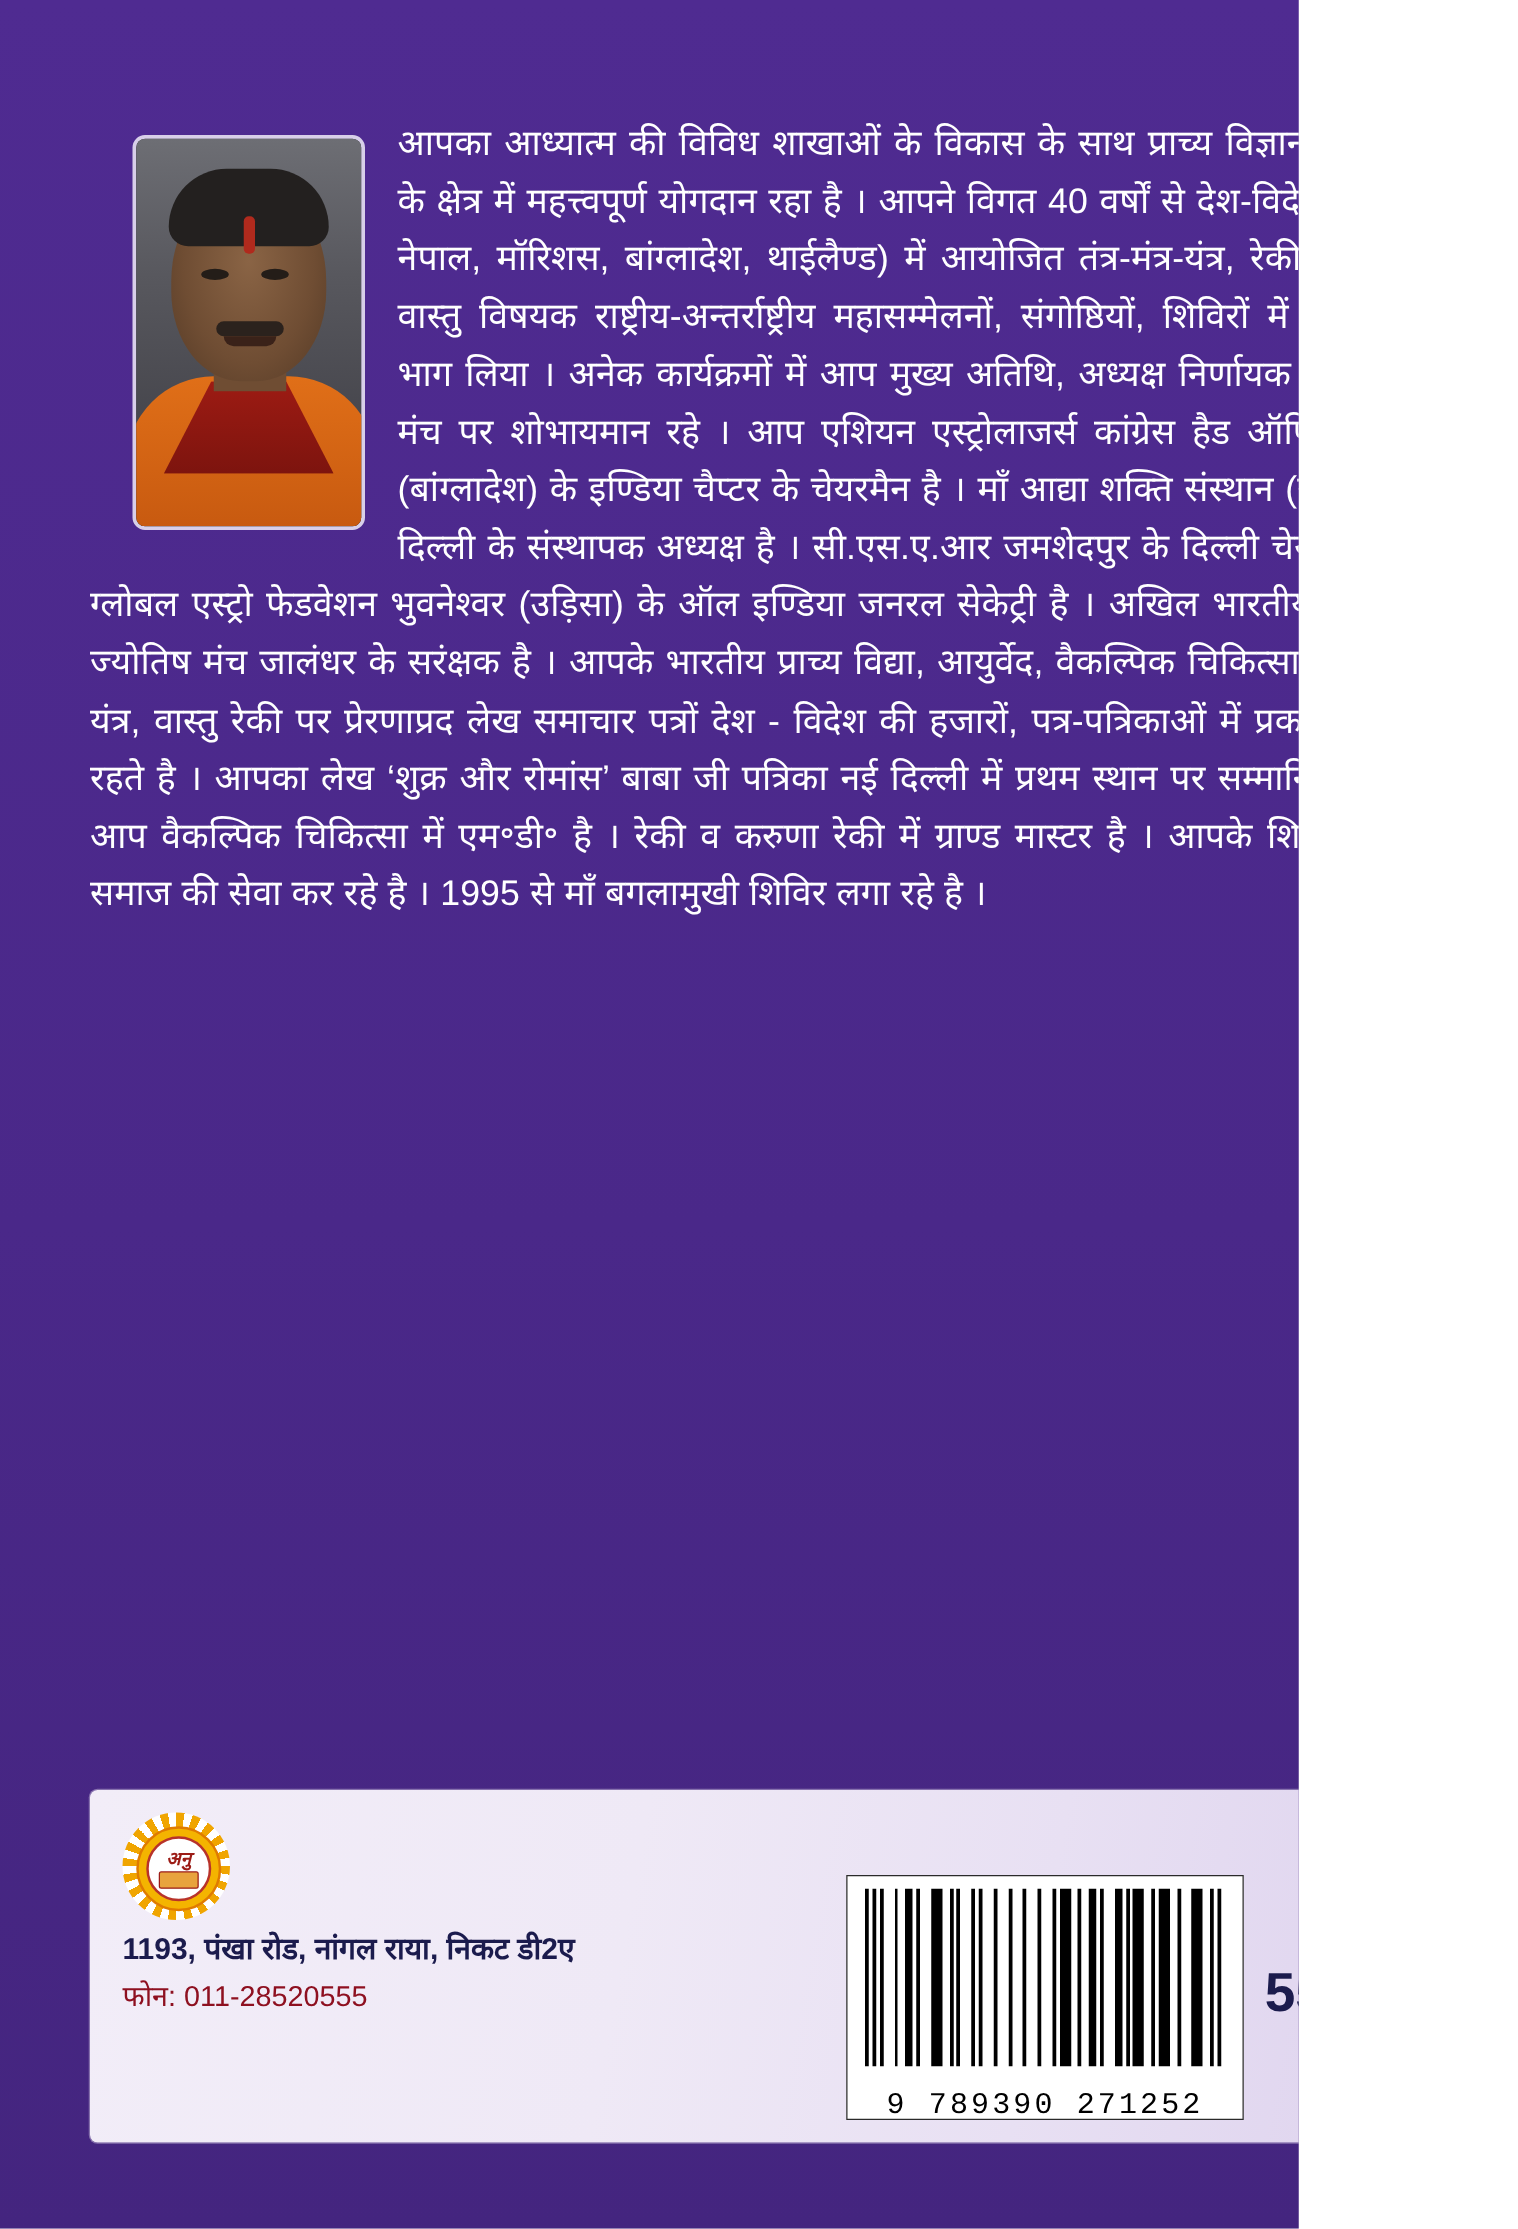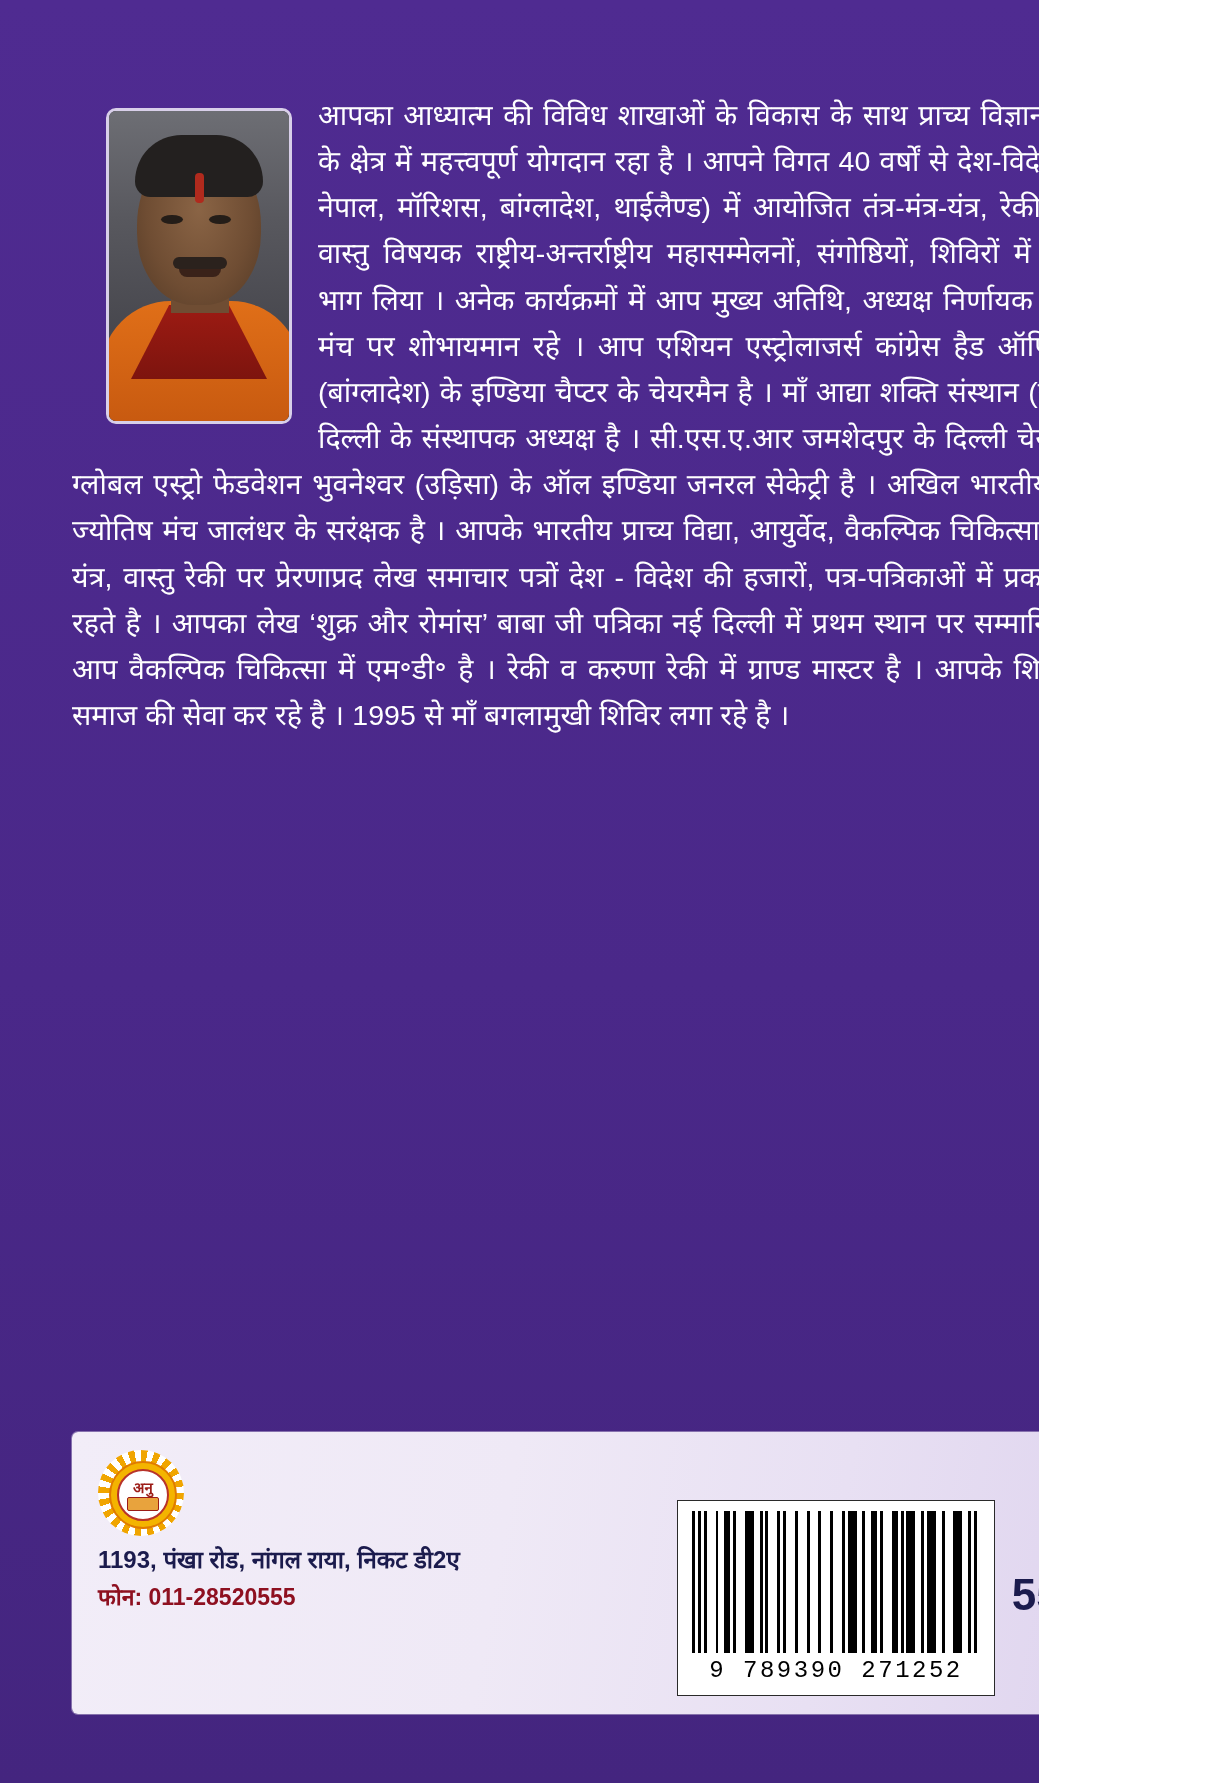--- a/index.html
+++ b/index.html
@@ -148,20 +148,21 @@
   .pub-left {
     position: absolute;
     left: 26px;
     top: 18px;
     width: 560px;
   }
   .logo-row {
     display: flex;
     align-items: center;
     gap: 24px;
+    font-style: italic;
   }
   .sun-logo {
     position: relative;
     width: 86px;
     height: 86px;
     flex: 0 0 86px;
   }
   .sun-rays {
     position: absolute;
     inset: 0;
@@ -224,21 +225,21 @@
     margin-top: 8px;
     font-size: 24px;
     font-weight: bold;
     color: #1b1b4d;
     line-height: 1.35;
     font-family: "Liberation Sans", "DejaVu Sans", sans-serif;
   }
   .pub-phone {
     margin-top: 6px;
     font-size: 23px;
-    font-weight: bold;
+    font-weight: normal;
     color: #8e1020;
     line-height: 1.34;
     font-family: "Liberation Sans", "DejaVu Sans", sans-serif;
   }
   .pub-web {
     margin-top: 4px;
     font-size: 25px;
     color: #1b1b4d;
     font-family: "Liberation Sans", "DejaVu Sans", sans-serif;
   }
@@ -264,21 +265,21 @@
   }
   .bars i {
     display: block;
     background: #000;
   }
   .bar-digits {
     text-align: center;
     font-family: "Liberation Mono", "DejaVu Sans Mono", monospace;
     font-size: 24px;
     letter-spacing: 2.5px;
-    margin-top: 4px;
+    margin-top: 18px;
     color: #000;
   }
   .price {
     position: absolute;
     right: 30px;
     top: 138px;
     font-size: 44px;
     font-weight: bold;
     color: #1b1b4d;
     font-family: "Liberation Sans", "DejaVu Sans", sans-serif;

